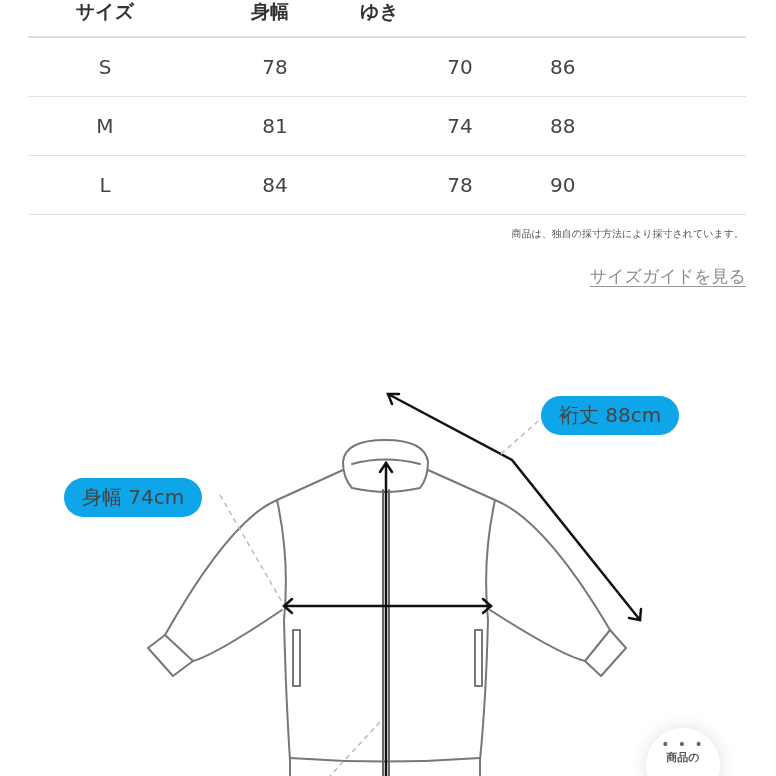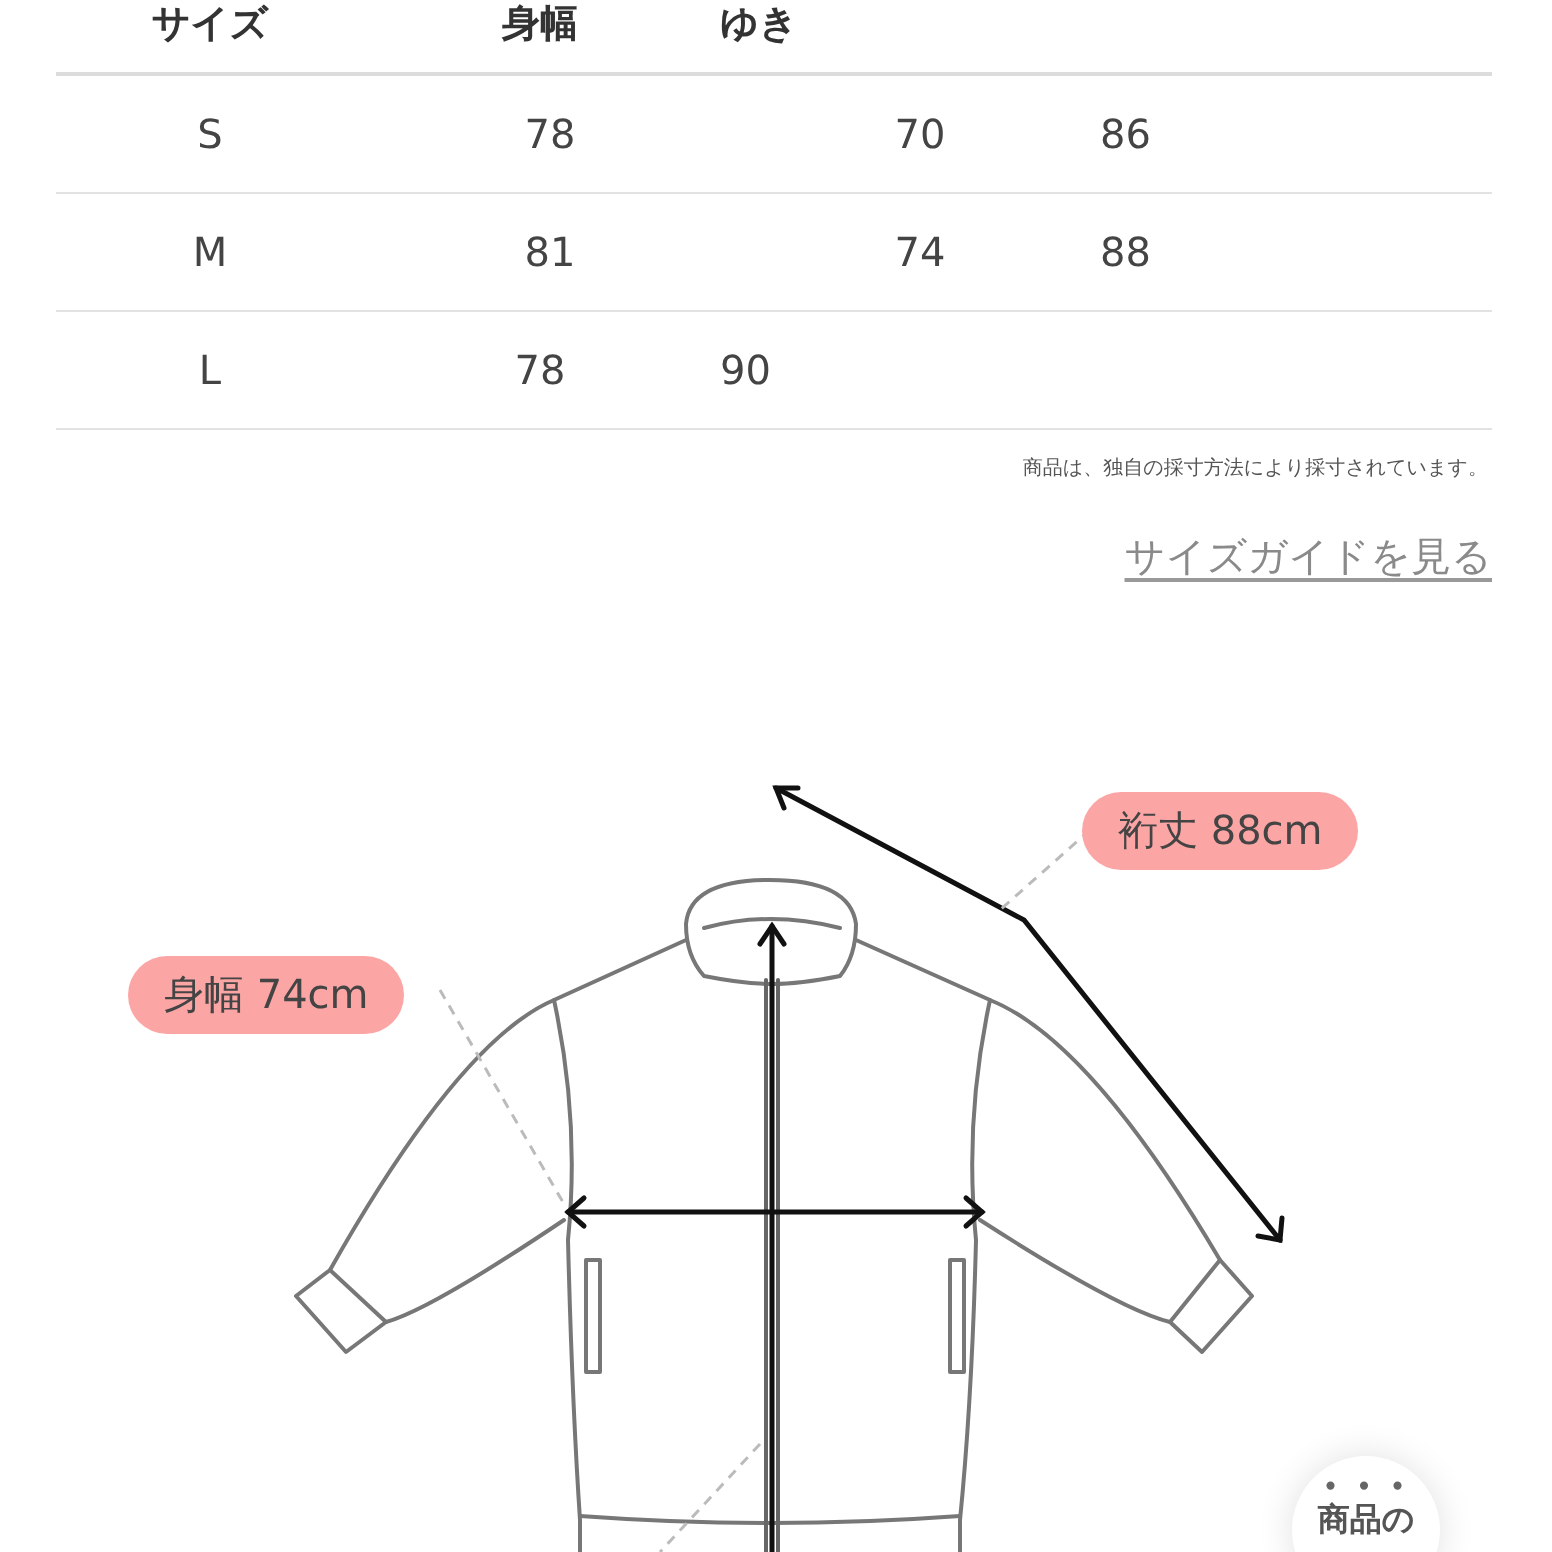--- a/index.html
+++ b/index.html
@@ -5,26 +5,26 @@
   html,body{margin:0;padding:0;background:#fff;}
   body{width:776px;height:776px;overflow:hidden;position:relative;font-family:"DejaVu Sans","Liberation Sans",sans-serif;color:#333;}
   .table{position:absolute;left:28px;top:-12px;width:718px;}
   .row{display:flex;height:58px;align-items:center;border-bottom:1.5px solid #e2e2e2;font-size:20px;color:#444;}
   .row.head{height:48px;font-weight:bold;color:#333;font-size:19px;border-bottom:2px solid #dcdcdc;}
   .c0{width:150px;padding-left:2px;text-align:center;}
   .c1{width:190px;text-align:center;}
   .c2{width:180px;text-align:center;}
   .c3{flex:1;}
   .note{position:absolute;right:32px;top:227px;font-size:10px;color:#555;}
-  .guide{position:absolute;right:30px;top:265px;font-size:20px;color:#8a8a8a;text-decoration:underline;text-underline-offset:4px;text-decoration-color:#999;}
+  .guide{position:absolute;right:30px;top:265px;font-size:17px;color:#8a8a8a;text-decoration:underline;text-underline-offset:4px;text-decoration-color:#999;}
   .diagram{position:absolute;left:0;top:380px;width:776px;height:396px;}
-  .pill{position:absolute;background:#fca5a5;border-radius:20px;font-size:20px;color:#444;padding:6px 18px;white-space:nowrap;}
+  .pill{position:absolute;background:#0ea5e9;border-radius:20px;font-size:20px;color:#444;padding:6px 18px;white-space:nowrap;}
   .fab{position:absolute;left:646px;top:728px;width:74px;height:74px;border-radius:50%;background:#fff;box-shadow:0 0 18px rgba(0,0,0,0.12);text-align:center;}
   .fab .dots{font-size:14px;color:#666;letter-spacing:2px;margin-top:10px;line-height:12px;}
-  .fab .lbl{font-size:16px;font-weight:bold;color:#555;}
+  .fab .lbl{font-size:11px;font-weight:bold;color:#555;}
 </style>
 </head>
 <body>
 
 <div class="table">
   <div class="row head">
     <div class="c0">サイズ</div>
     <div class="c2">身幅</div>
     <div class="c3">ゆき</div>
   </div>
@@ -35,20 +35,21 @@
     <div class="c3">86</div>
   </div>
   <div class="row">
     <div class="c0">M</div>
     <div class="c1">81</div>
     <div class="c2">74</div>
     <div class="c3">88</div>
   </div>
   <div class="row">
     <div class="c0">L</div>
+    <div class="c1">84</div>
     <div class="c2">78</div>
     <div class="c3">90</div>
   </div>
 </div>
 
 <div class="note">商品は、独自の採寸方法により採寸されています。</div>
 <a class="guide">サイズガイドを見る</a>
 
 <div class="diagram">
   <svg width="776" height="396" viewBox="0 380 776 396">

